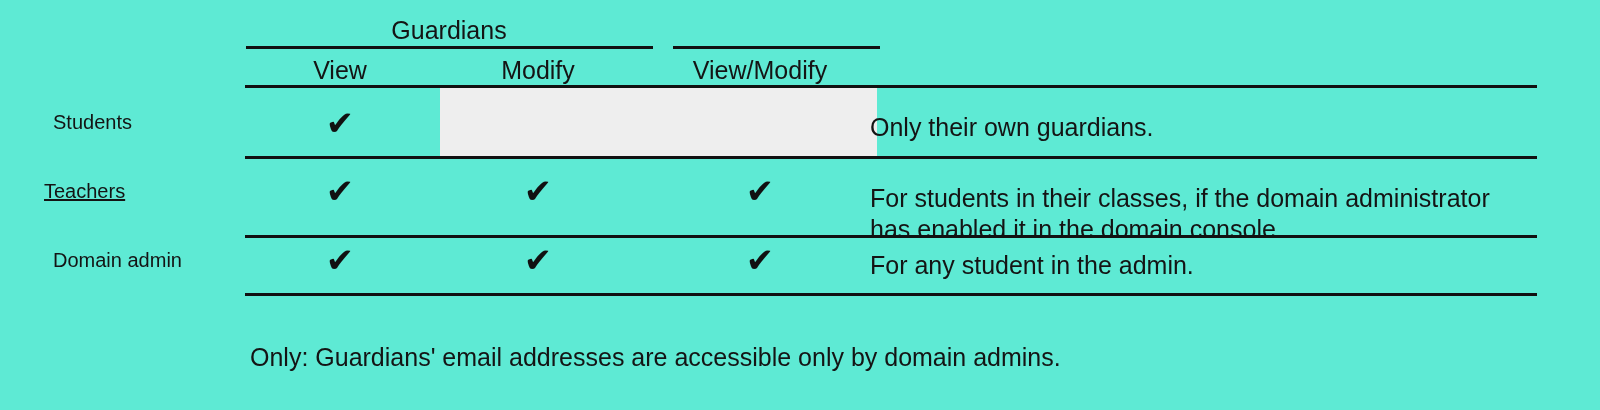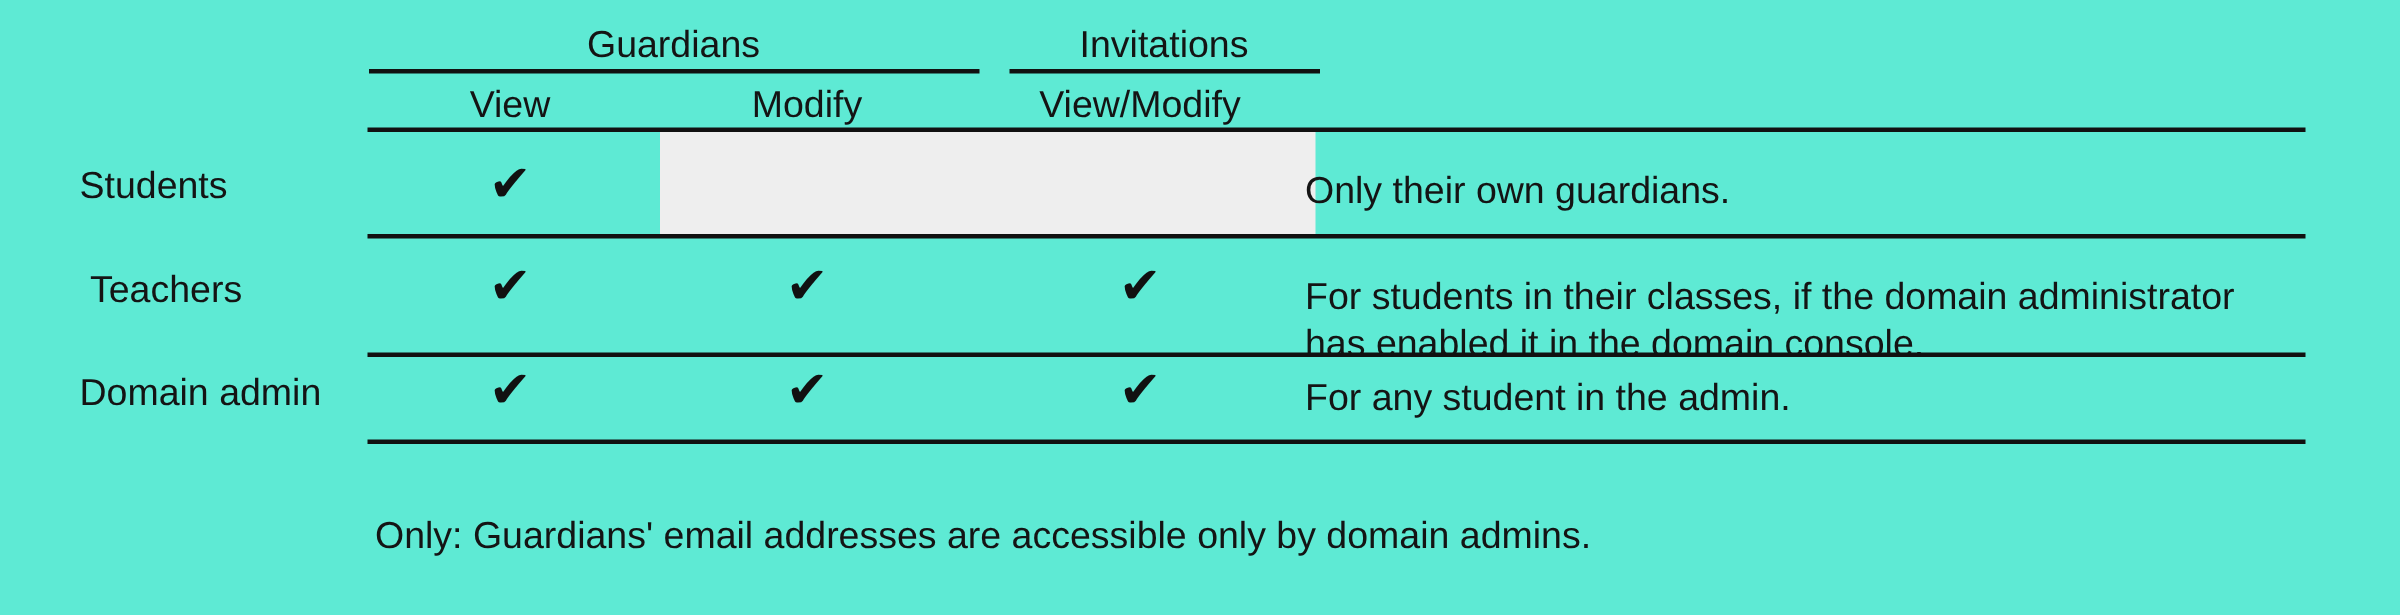--- a/index.html
+++ b/index.html
@@ -44,21 +44,21 @@
     font-size: 25px;
     text-align: center;
   }
 
   .col-label {
     font-size: 25px;
     text-align: right;
   }
 
   .row-label {
-    font-size: 25px;
+    font-size: 20px;
   }
 
   .desc {
     position: absolute;
     font-size: 25px;
     line-height: 31px;
     color: #141414;
     white-space: pre-line;
   }
 
@@ -82,21 +82,20 @@
   
   .ctr { transform: translateX(-50%); }
 </style>
 </head>
 <body>
 
 <div class="page">
 
   <div class="txt group-label ctr" style="left:449px; top:18px;">Guardians</div>
 
-  <div class="txt group-label ctr" style="left:776px; top:18px;">Invitations</div>
 
   <div class="rule" style="left:246px; top:46px; width:407px;"></div>
 
   <div class="rule" style="left:673px; top:46px; width:207px;"></div>
 
   <div class="txt col-label ctr" style="left:340px; top:58px;">View</div>
 
   <div class="txt col-label ctr" style="left:538px; top:58px;">Modify</div>
 
   <div class="txt col-label ctr" style="left:760px; top:58px;">View/Modify</div>
@@ -106,21 +105,21 @@
   <div class="shade" style="left:440px; top:88px; width:437px; height:68px;"></div>
 
   <div class="txt row-label" style="left:53px; top:112px;">Students</div>
 
   <div class="check ctr" style="left:340px; top:106px;">✔</div>
 
   <div class="desc" style="left:870px; top:112px; width:660px;">Only their own guardians.</div>
 
   <div class="rule" style="left:245px; top:156px; width:1292px;"></div>
 
-  <div class="txt row-label" style="left:60px; top:181px;">Teachers</div>
+  <div class="txt row-label" style="left:44px; top:181px;text-decoration:underline;">Teachers</div>
 
   <div class="check ctr" style="left:340px; top:174px;">✔</div>
 
   <div class="check ctr" style="left:538px; top:174px;">✔</div>
 
   <div class="check ctr" style="left:760px; top:174px;">✔</div>
 
   <div class="desc" style="left:870px; top:183px; width:660px;">For students in their classes, if the domain administrator
 has enabled it in the domain console.</div>
 

